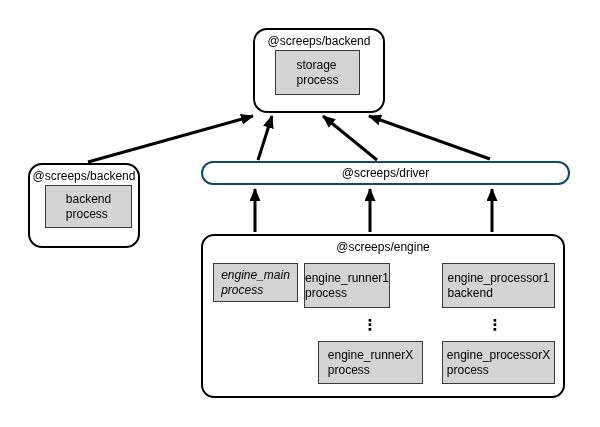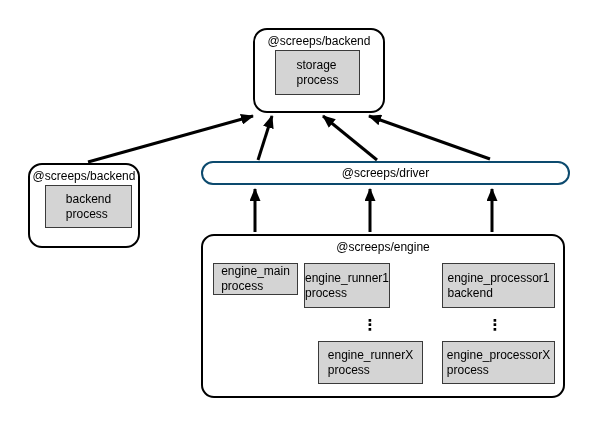--- a/index.html
+++ b/index.html
@@ -63,21 +63,21 @@
     line-height: 24px;
     color: #000;
   }
   
   .node-storage { left: 253px; top: 28px;  width: 132px; height: 85px; }
   .proc-storage { left: 20px;  top: 20px;  width: 85px;  height: 45px; }
   .node-backend { left: 28px;  top: 163px; width: 112px; height: 85px; }
   .proc-backend { left: 15px;  top: 20px;  width: 87px;  height: 43px; }
   .node-driver  { left: 201px; top: 161px; width: 369px; height: 24px; }
   .node-engine  { left: 201px; top: 234px; width: 364px; height: 164px; border-radius: 13px; }
-  .proc-engine-main       { left: 10px;  top: 27px;  width: 85px;  height: 32px; }
+  .proc-engine-main       { left: 10px;  top: 27px;  width: 85px;  height: 39px; font-style: italic; }
   .proc-engine-runner1    { left: 101px; top: 27px;  width: 86px; height: 45px; }
   .proc-engine-processor1 { left: 239px; top: 27px;  width: 113px; height: 45px; }
   .dots-runner    { left: 157px; top: 77px; }
   .dots-processor { left: 282px; top: 77px; }
   .proc-engine-runnerX    { left: 115px; top: 105px; width: 105px; height: 43px; }
   .proc-engine-processorX { left: 239px; top: 105px; width: 113px; height: 43px; }
 </style>
 </head>
 <body>
 

